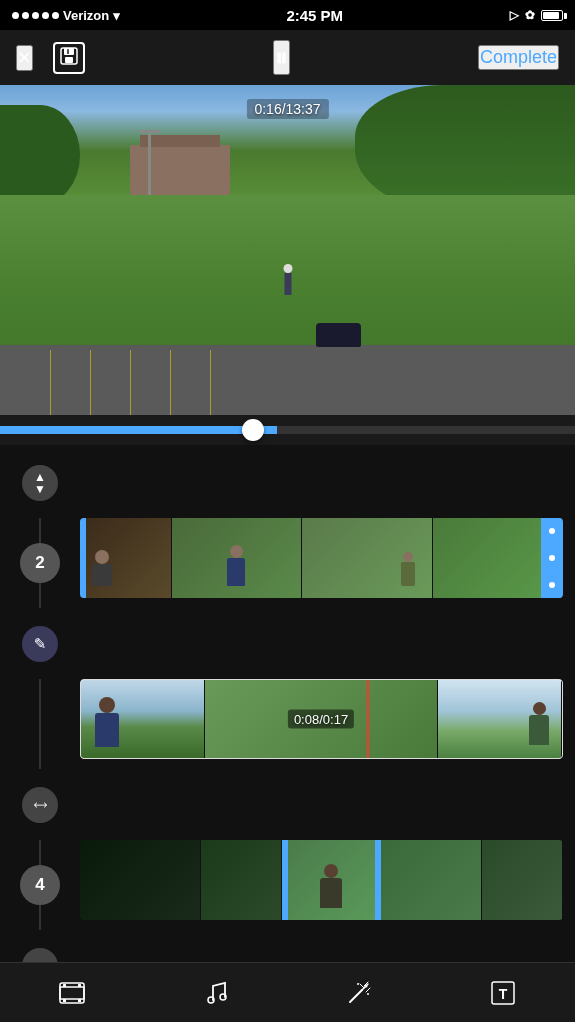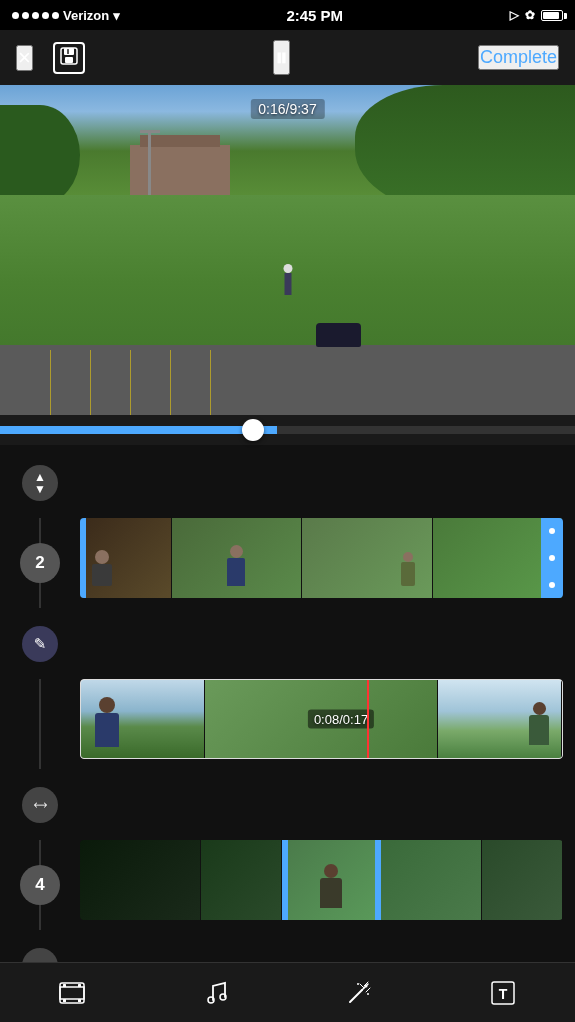--- a/index.html
+++ b/index.html
@@ -358,21 +358,21 @@
     <div style="position:absolute;bottom:0;left:170px;height:65px;width:1px;background:rgba(255,220,0,0.5);"></div>
     <div style="position:absolute;bottom:0;left:210px;height:65px;width:1px;background:rgba(255,220,0,0.5);"></div>
 
     <div style="position:absolute;bottom:68px;left:55%;width:45px;height:24px;background:#1a1a2e;border-radius:4px 4px 2px 2px;"></div>
 
     <div style="position:absolute;bottom:120px;left:50%;transform:translateX(-50%);">
       <div style="width:9px;height:9px;border-radius:50%;background:#ddd;margin:0 auto;"></div>
       <div style="width:7px;height:22px;background:#3a3a5a;margin:0 auto;"></div>
     </div>
 
-    <div class="video-timestamp">0:16/9:37</div>
+    <div class="video-timestamp">0:16/13:37</div>
   </div>
 </div>
 
 <div id="scrubber-bar">
   <div class="scrubber-track" style="width:100%;position:relative;">
     <div class="scrubber-filled"></div>
     <div class="scrubber-segment" style="margin-left:1px;"></div>
     <div class="scrubber-thumb"></div>
   </div>
 </div>
@@ -443,21 +443,21 @@
     <div class="clip-film-strip" style="background:#fff;border:1px solid #ddd;">
 
       <div class="film-frame frame-3a" style="background:linear-gradient(180deg,#c0d8e8 0%,#8ab4cc 40%,#5a8a4a 60%,#3a6a2a 100%);flex:0.8;">
         <div style="position:absolute;bottom:6px;left:8px;width:35px;height:55px;">
           <div style="width:16px;height:16px;border-radius:50%;background:#5a4030;margin:0 auto;"></div>
           <div style="width:24px;height:34px;background:#2a3a6a;margin:0 auto;border-radius:3px 3px 0 0;"></div>
         </div>
       </div>
       <div class="film-frame frame-3b" style="flex:1.5;position:relative;">
 
-        <div class="clip-timestamp" style="background:rgba(0,0,0,0.5);margin-left:20px;">0:08⁠/⁠0:17</div>
+        <div class="clip-timestamp" style="background:rgba(0,0,0,0.5);">0:08⁠/⁠0:17</div>
 
         <div class="clip-red-marker" style="left:70%;"></div>
       </div>
       <div class="film-frame frame-3c" style="background:linear-gradient(180deg,#d0e4f0 0%,#a0c4d8 40%,#7aaa6a 65%,#4a8040 100%);flex:0.8;">
         <div style="position:absolute;bottom:6px;right:8px;width:28px;height:50px;">
           <div style="width:13px;height:13px;border-radius:50%;background:#5a4030;margin:0 auto;"></div>
           <div style="width:20px;height:30px;background:#3a5a3a;margin:0 auto;border-radius:3px 3px 0 0;"></div>
         </div>
       </div>
     </div>

